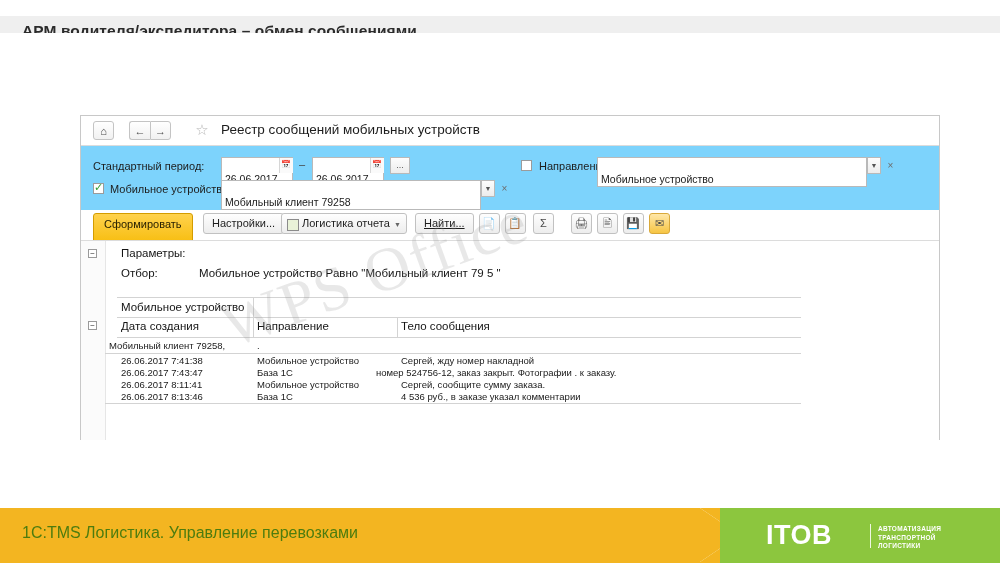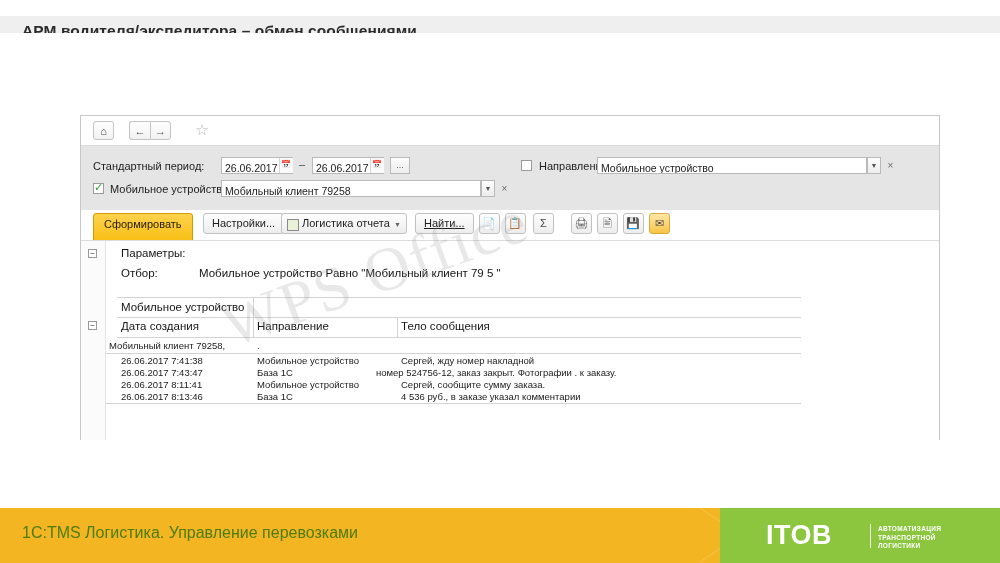--- a/index.html
+++ b/index.html
@@ -87,37 +87,37 @@
     position: absolute;
     left: 140px; top: 6px;
     font-size: 13.5px;
     color: #1c1c1c;
   }
 
   
   .filters {
     position: relative;
     height: 64px;
-    background: #e5e5e5;
+    background: #7dd3fc;
   }
   .lbl {
     position: absolute;
     font-size: 11px;
     color: #1d1d1d;
     white-space: nowrap;
   }
   .fld {
     position: absolute;
     border: 1px solid #b9b9b9;
     background: #ffffff;
     height: 17px;
     box-sizing: border-box;
     font-size: 10.5px;
     color: #1a1a1a;
-    padding: 3px 3px;
+    padding: 14px 3px;
     line-height: 15px;
     overflow: hidden;
     white-space: nowrap;
   }
   .mini-btn {
     position: absolute;
     width: 15px; height: 17px;
     border: 1px solid #b9b9b9;
     background: linear-gradient(#fdfdfd,#ececec);
     box-sizing: border-box;
@@ -371,20 +371,21 @@
 
 <div class="slide-body">
 
   <div class="app-window">
 
     <div class="app-titlebar">
       <div class="nav-btn nav-home">⌂</div>
       <div class="nav-btn nav-back">←</div>
       <div class="nav-btn nav-fwd">→</div>
       <div class="nav-star">☆</div>
+      <div class="app-title">Реестр сообщений мобильных устройств</div>
     </div>
 
     <div class="filters">
 
       <div class="lbl" style="left:12px; top:14px;">Стандартный период:</div>
       <div class="fld" style="left:140px; top:11px; width:72px;">26.06.2017</div>
       <div class="date-cal" style="left:198px; top:12px;">📅</div>
       <div class="dash" style="left:218px; top:12px;">–</div>
       <div class="fld" style="left:231px; top:11px; width:72px;">26.06.2017</div>
       <div class="date-cal" style="left:289px; top:12px;">📅</div>

